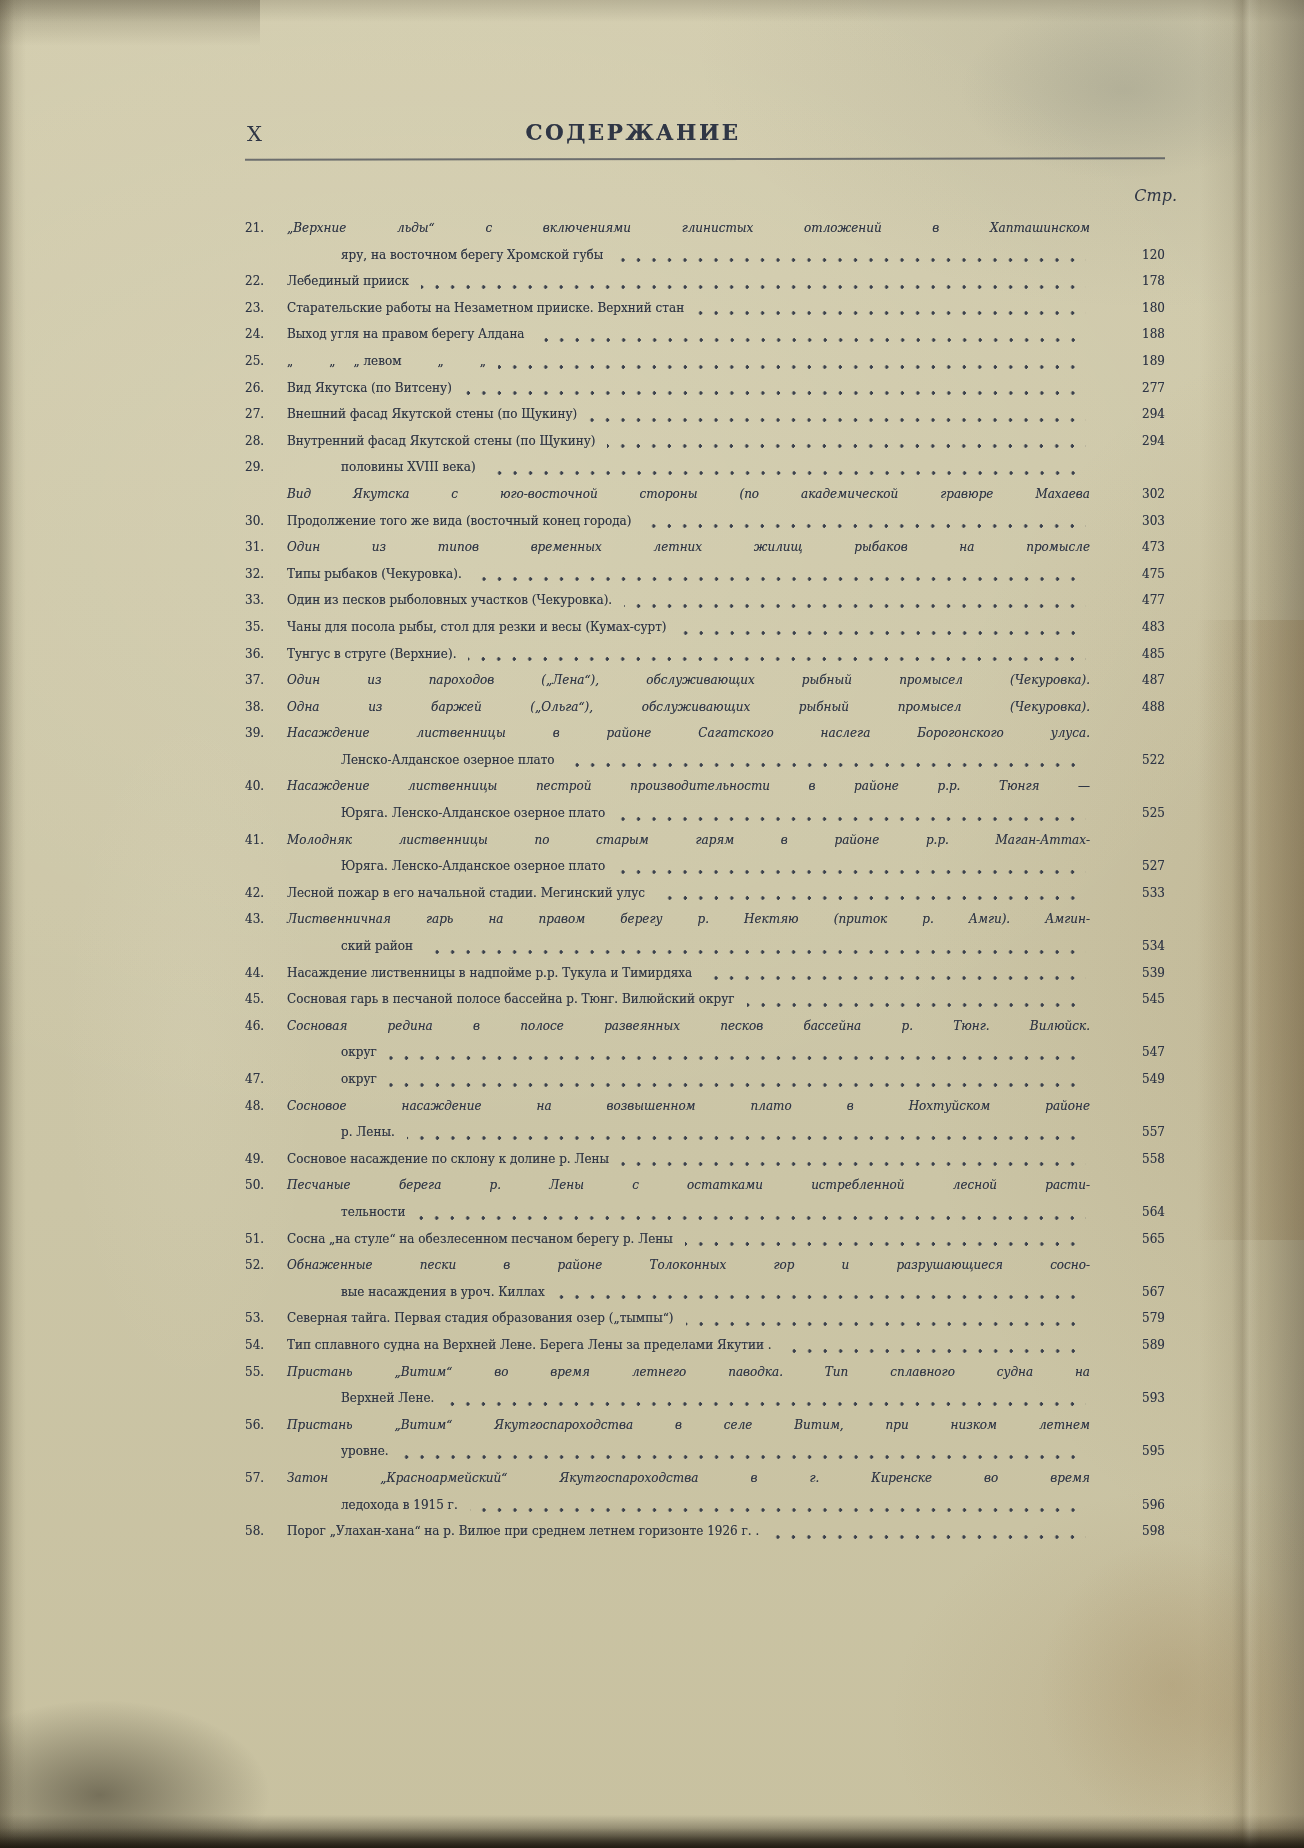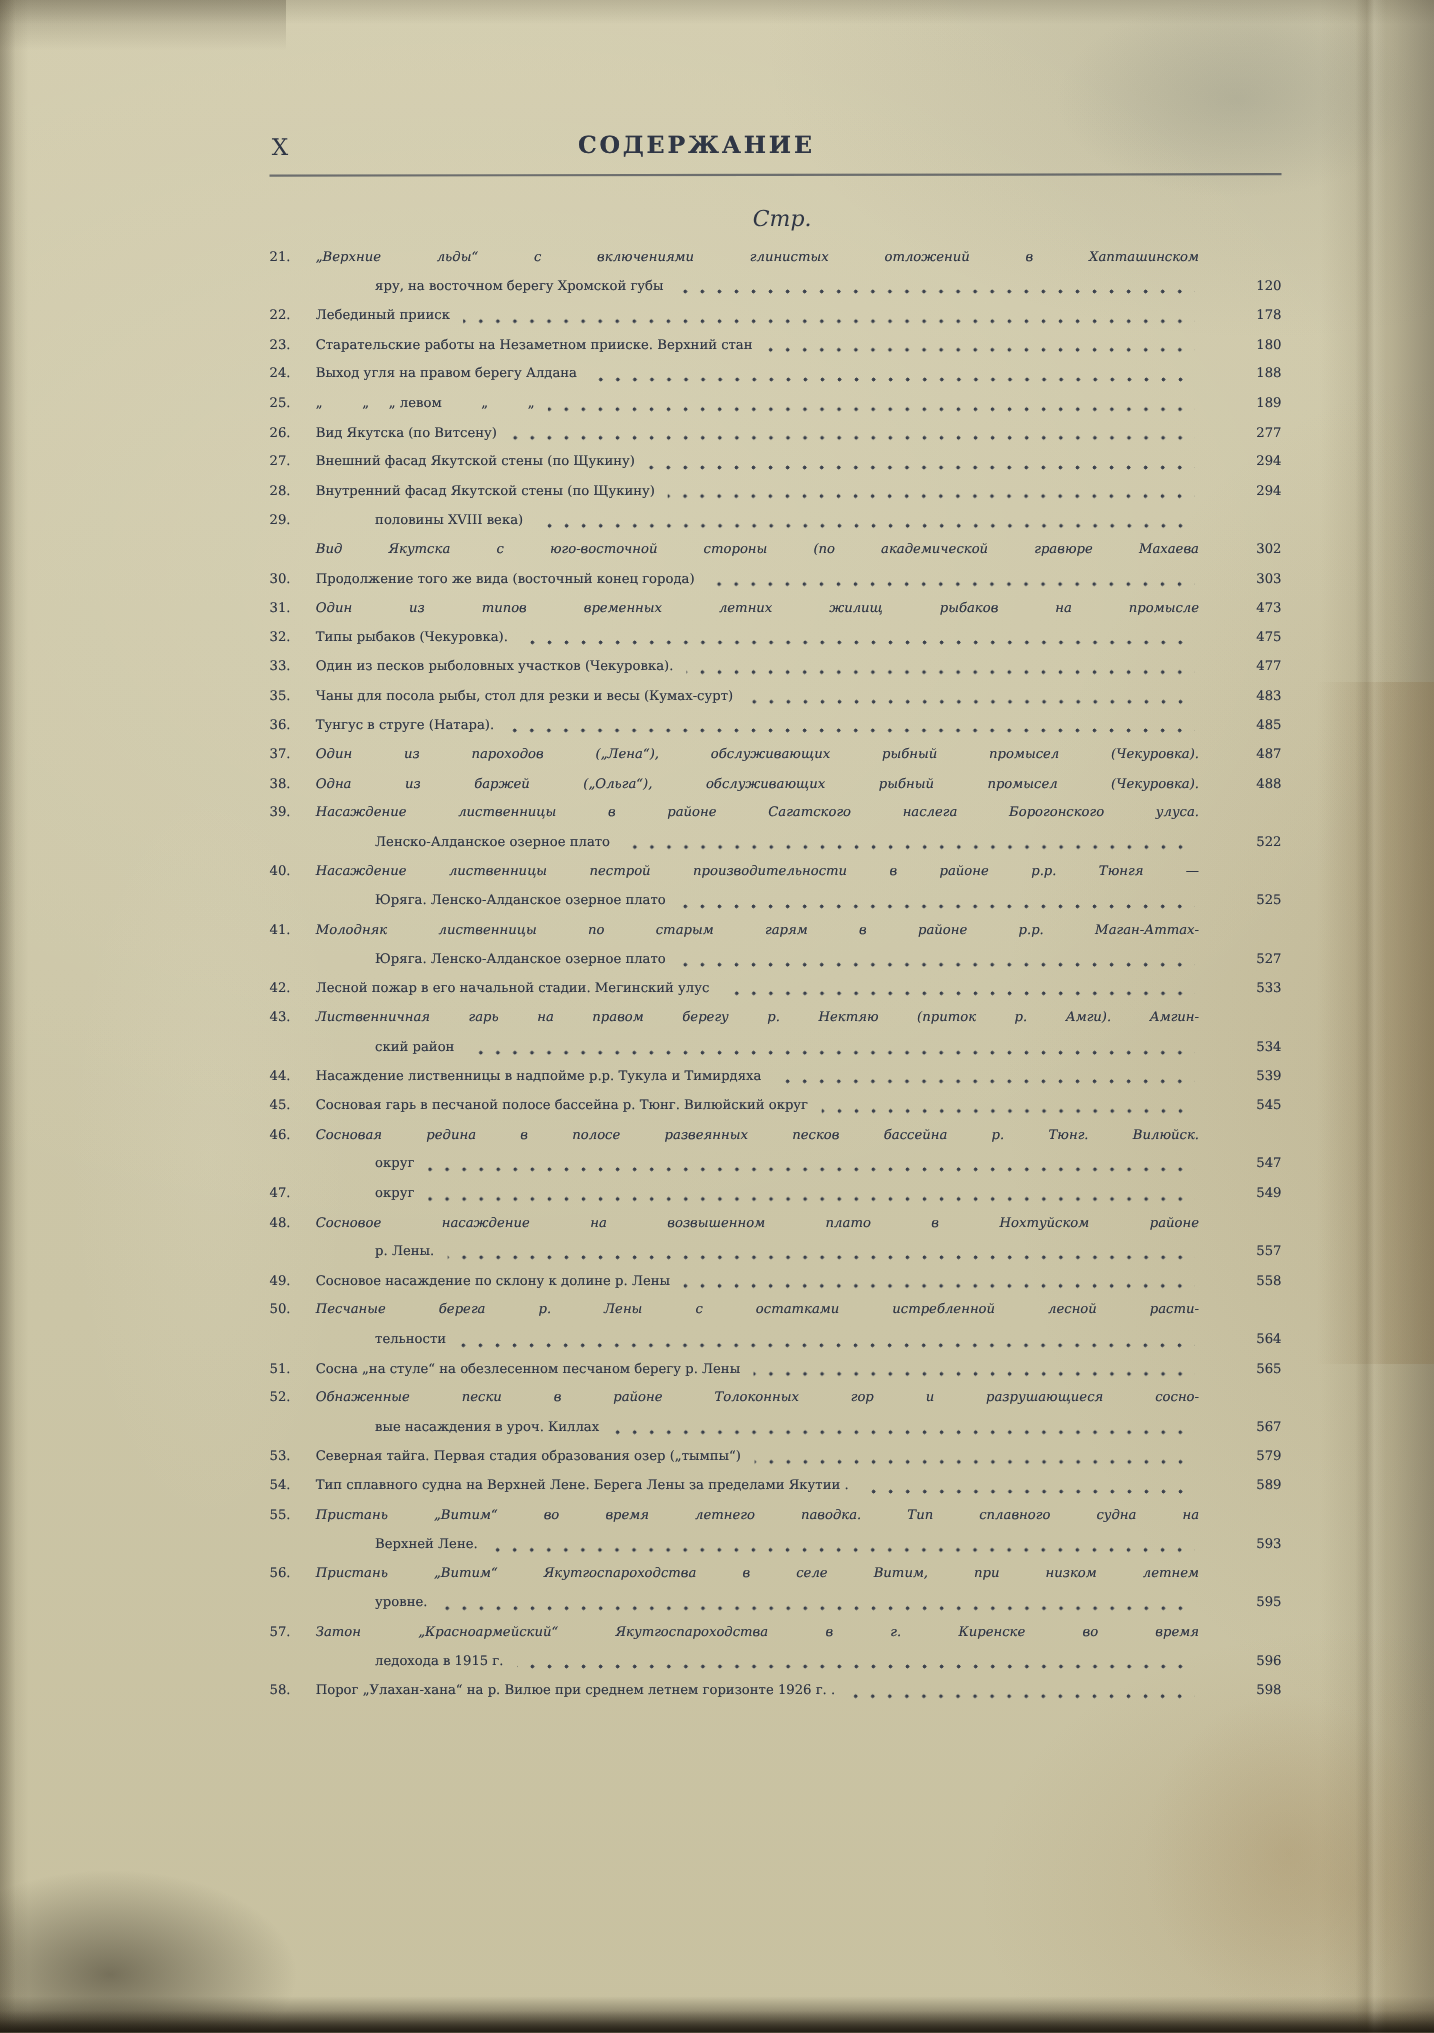--- a/index.html
+++ b/index.html
@@ -32,21 +32,21 @@
 
   .content{position:absolute;left:245px;top:120px;width:920px;}
   .header{position:relative;height:32px;font-size:21px;}
   .folio{position:absolute;left:2px;top:2px;letter-spacing:1px;}
   .title{
     position:absolute;left:50%;top:0;transform:translateX(-50%);
     margin-left:-72px;font-size:21.5px;font-weight:700;letter-spacing:2.5px;white-space:nowrap;
     text-shadow:0 0 .5px rgba(47,54,69,.55);
   }
   .rule{margin-top:6px;border-top:2px solid rgba(45,52,70,.62);transform:rotate(-.08deg);}
-  .strow{margin-top:26px;margin-right:-12px;text-align:center;font-style:italic;font-size:20px;}
+  .strow{margin-top:26px;margin-right:-12px;text-align:right;font-style:italic;font-size:16px;}
   .entries{margin-top:10px;}
 
   .entry{position:relative;padding-left:42px;padding-right:75px;font-size:12px;line-height:26.6px;
          text-shadow:0 0 .45px rgba(47,54,69,.5);}
   .num{position:absolute;left:0;top:0;}
   .line{min-height:26.6px;}
   .line.cont{margin-left:54px;}
   .just{text-align:justify;text-align-last:justify;font-style:italic;}
   .lastline{display:flex;align-items:flex-end;}
   .ltext{flex:0 1 auto;white-space:pre-wrap;}
@@ -186,21 +186,21 @@
           <span class="num">35.</span>
           <div class="line lastline">
             <span class="ltext">Чаны для посола рыбы, стол для резки и весы (Кумах-сурт)</span>
             <span class="leader"></span>
           </div>
           <span class="pagenum">483</span>
         </div>
         <div class="entry">
           <span class="num">36.</span>
           <div class="line lastline">
-            <span class="ltext">Тунгус в струге (Натара).</span>
+            <span class="ltext">Тунгус в струге (Верхние).</span>
             <span class="leader"></span>
           </div>
           <span class="pagenum">485</span>
         </div>
         <div class="entry">
           <span class="num">37.</span>
           <div class="line just">Один из пароходов („Лена“), обслуживающих рыбный промысел (Чекуровка).</div>
           <span class="pagenum">487</span>
         </div>
         <div class="entry">

